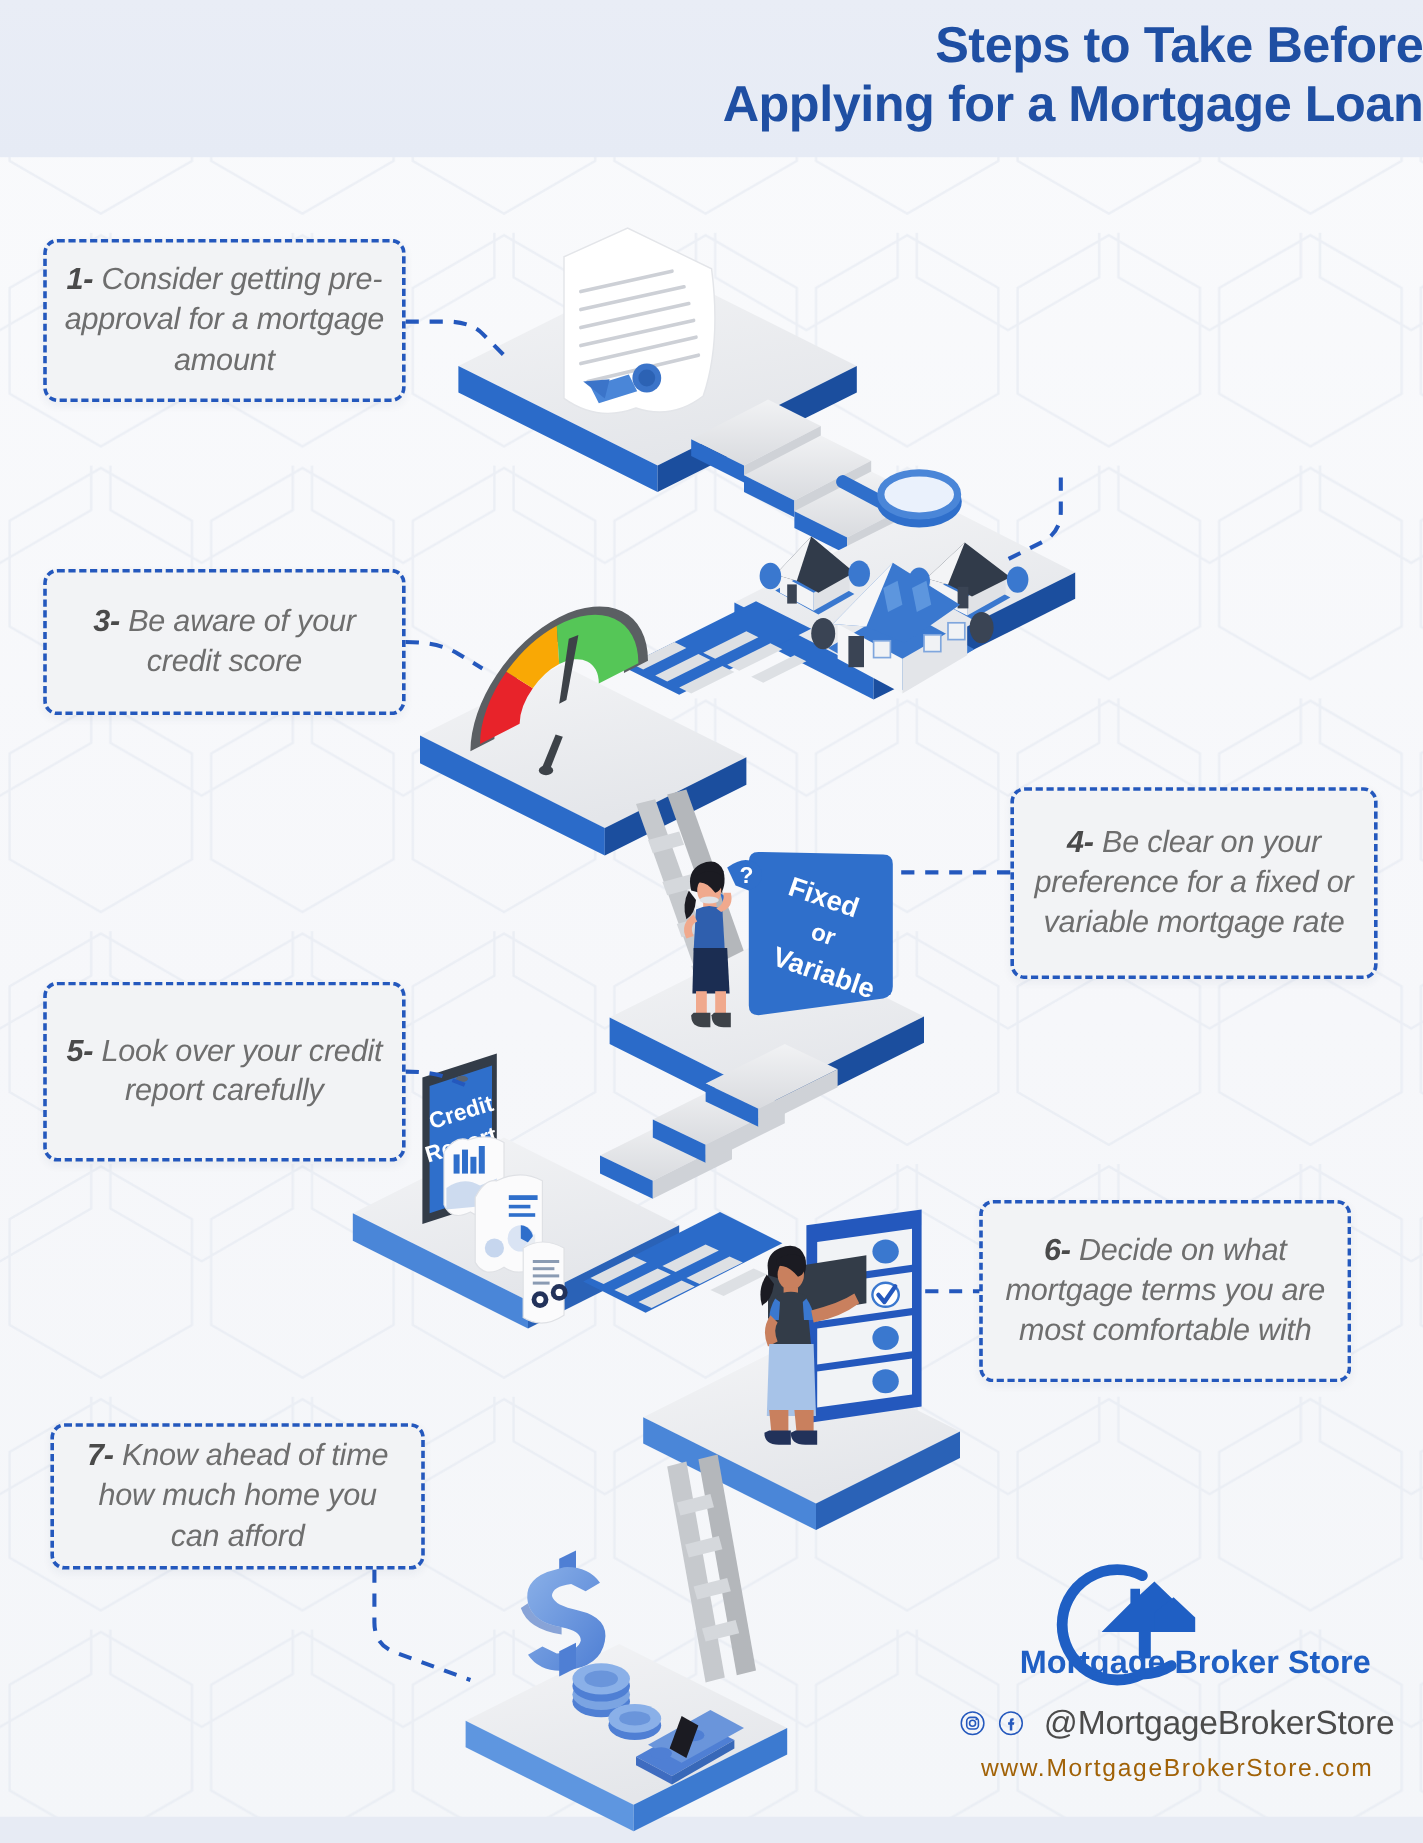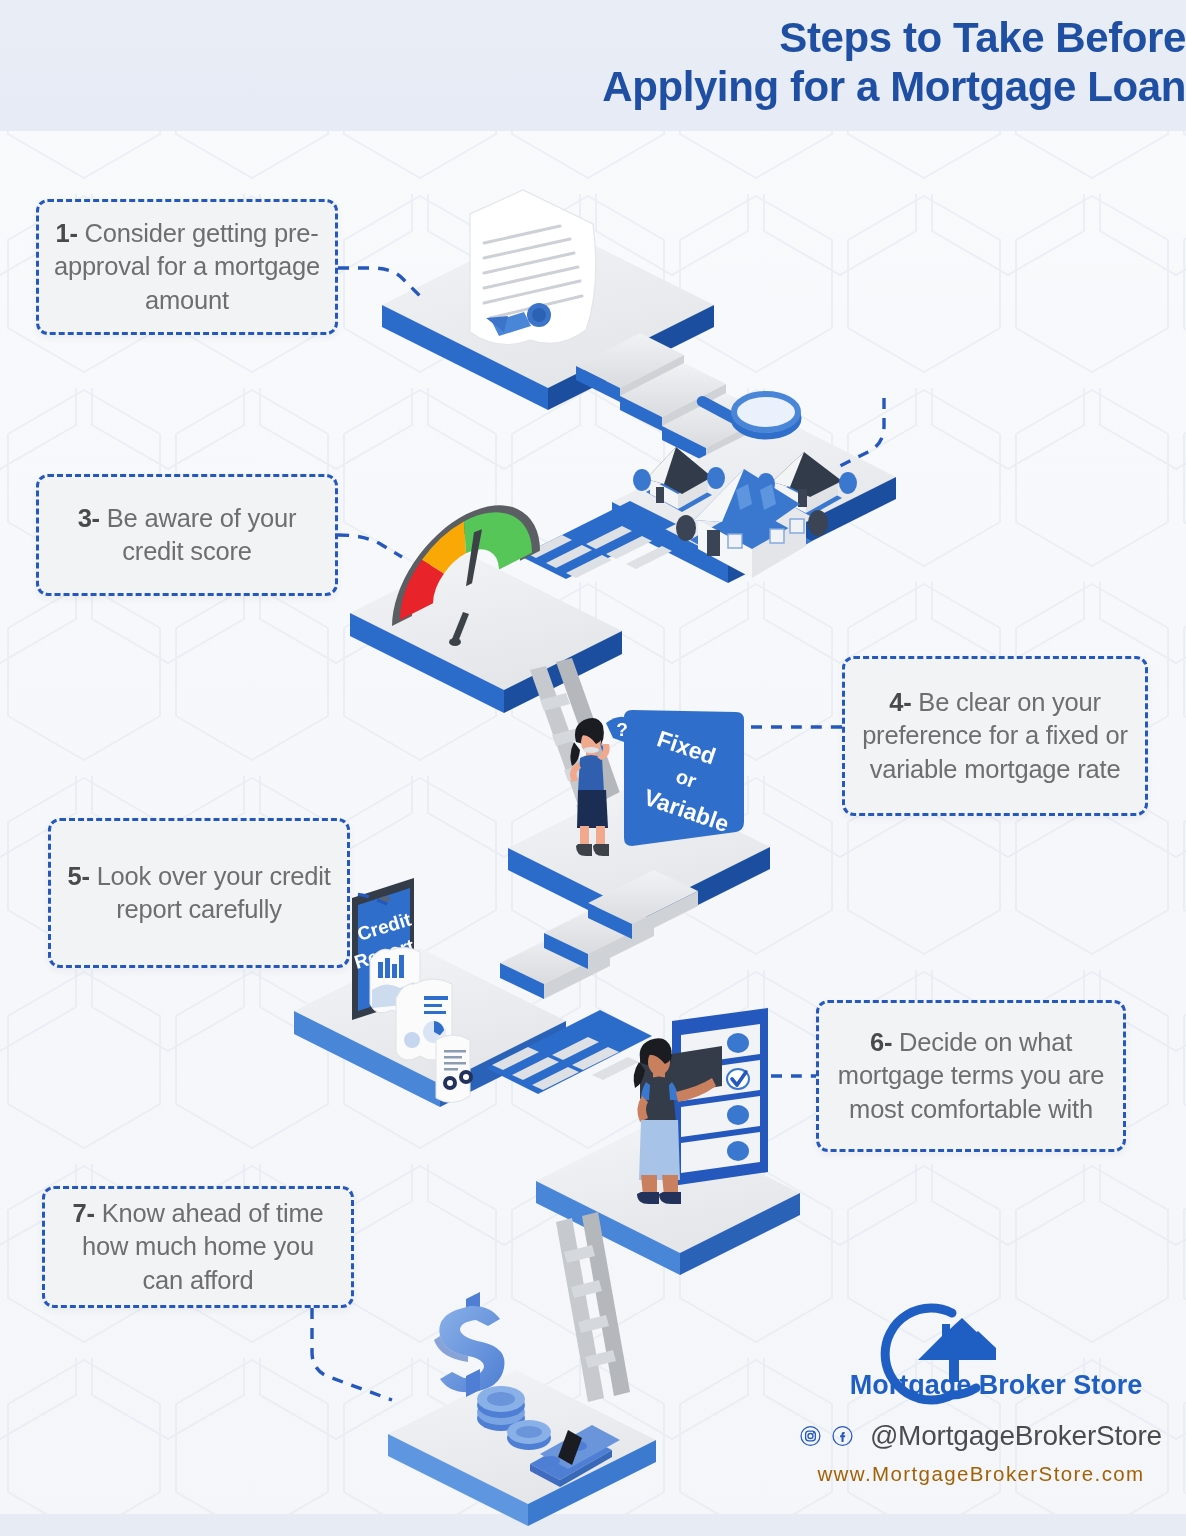--- a/index.html
+++ b/index.html
@@ -41,28 +41,29 @@
     box-shadow:0 3px 7px rgba(40,60,100,.055);
   }
   .callout p{
     margin:0;
     color:#6e6e6e;
     font-size:25.5px;
     line-height:1.30;
     text-align:center;
     font-family:"Liberation Sans", sans-serif;
     letter-spacing:-0.2px;
+    font-style:italic;
   }
   .callout p .num{color:#4a4a4a;font-weight:700;}
   .c-left p{text-align:center;}
   .c1{left:36px;  top:199px; width:302px; height:136px;}
   .c2{left:824px; top:243px; width:328px; height:156px;}
   .c3{left:36px;  top:474px; width:302px; height:122px;}
   .c4{left:842px; top:656px; width:306px; height:160px;}
-  .c5{left:48px;  top:818px; width:302px; height:150px;}
+  .c5{left:36px;  top:818px; width:302px; height:150px;}
   .c6{left:816px; top:1000px;width:310px; height:152px;}
   .c7{left:42px;  top:1186px;width:312px; height:122px;}
 
   
   #connectors{position:absolute;left:0;top:0;width:1186px;height:1536px;z-index:20;}
 
   
   #illus{position:absolute;left:0;top:0;width:1186px;height:1536px;z-index:10;}
 
   

